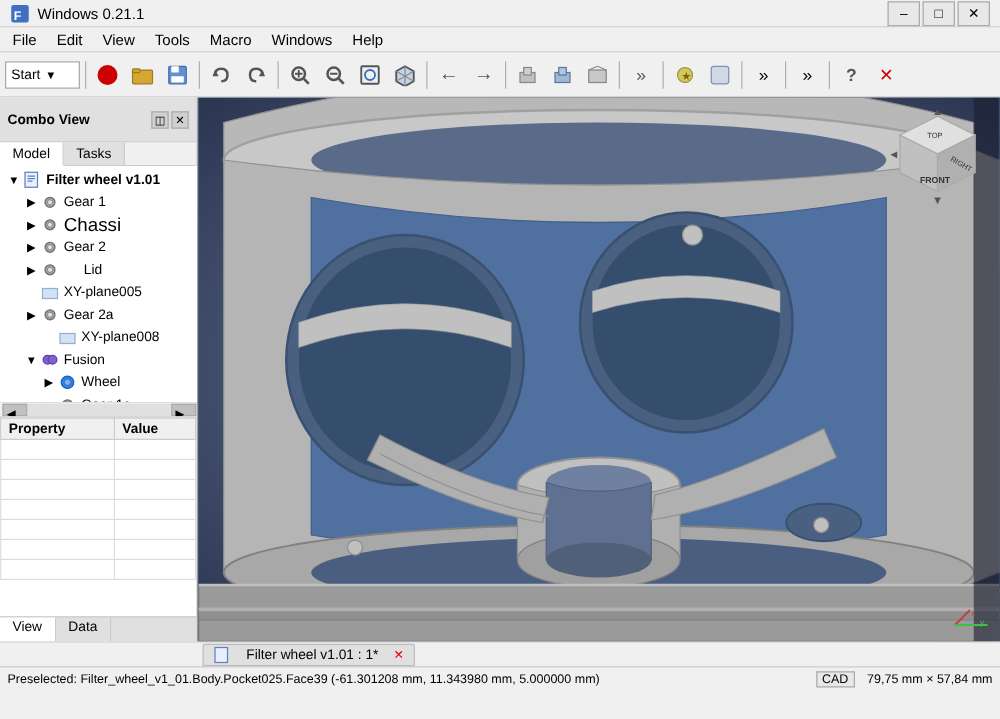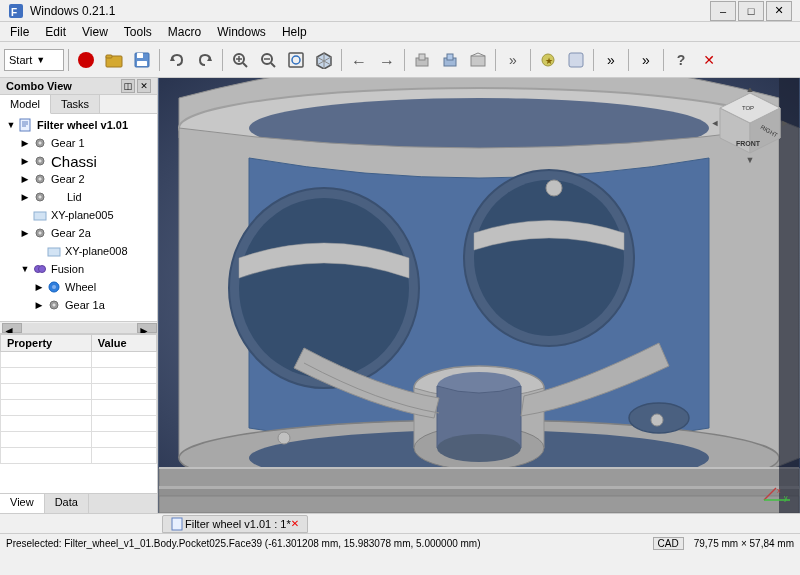--- a/index.html
+++ b/index.html
@@ -82,21 +82,21 @@
     }
     .panel-header {
       background: #e0e0e0;
       padding: 2px 6px;
       font-size: 11px;
       font-weight: bold;
       display: flex;
       align-items: center;
       justify-content: space-between;
       border-bottom: 1px solid #ccc;
-      height: 17px;
+      height: 36px;
     }
     .panel-header-controls { display: flex; gap: 2px; }
     .panel-mini-btn { width: 14px; height: 14px; border: 1px solid #aaa; background: #d0d0d0; cursor: pointer; display: flex; align-items: center; justify-content: center; font-size: 9px; }
 
     .tabs-row {
       display: flex;
       border-bottom: 1px solid #ccc;
       background: #f0f0f0;
     }
     .tab {
@@ -186,21 +186,21 @@
     }
     .doc-tab {
       display: flex;
       align-items: center;
       padding: 1px 8px;
       background: #e0e0e0;
       border: 1px solid #bbb;
       border-radius: 2px 2px 0 0;
       font-size: 11px;
       cursor: pointer;
-      gap: 0;
+      gap: 12px;
       height: 18px;
     }
     .doc-tab-close { font-size: 10px; cursor: pointer; color: #e00; }
 
     .status-bar {
       height: 20px;
       background: #f0f0f0;
       border-top: 1px solid #ccc;
       display: flex;
       align-items: center;
@@ -715,19 +715,19 @@
     <svg width="14" height="14" viewBox="0 0 14 14">
         <rect x="1" y="1" width="10" height="12" fill="#e8f0ff" stroke="#6080c0" stroke-width="1"></rect>
       </svg>
     <span>Filter wheel v1.01 : 1*</span>
     <span class="doc-tab-close">✕</span>
   </div>
 </div>
 
 <div class="status-bar">
   <div class="status-left">
-    <span style="font-size:10px;">Preselected: Filter_wheel_v1_01.Body.Pocket025.Face39 (-61.301208 mm, 15.983078 mm, 5.000000 mm)</span>
+    <span style="font-size:10px;">Preselected: Filter_wheel_v1_01.Body.Pocket025.Face39 (-61.301208 mm, 11.343980 mm, 5.000000 mm)</span>
   </div>
   <div class="status-right">
     <span class="status-cad">CAD</span>
     <span style="font-size:10px;">79,75 mm × 57,84 mm</span>
   </div>
 </div>
 
 </body></html>

